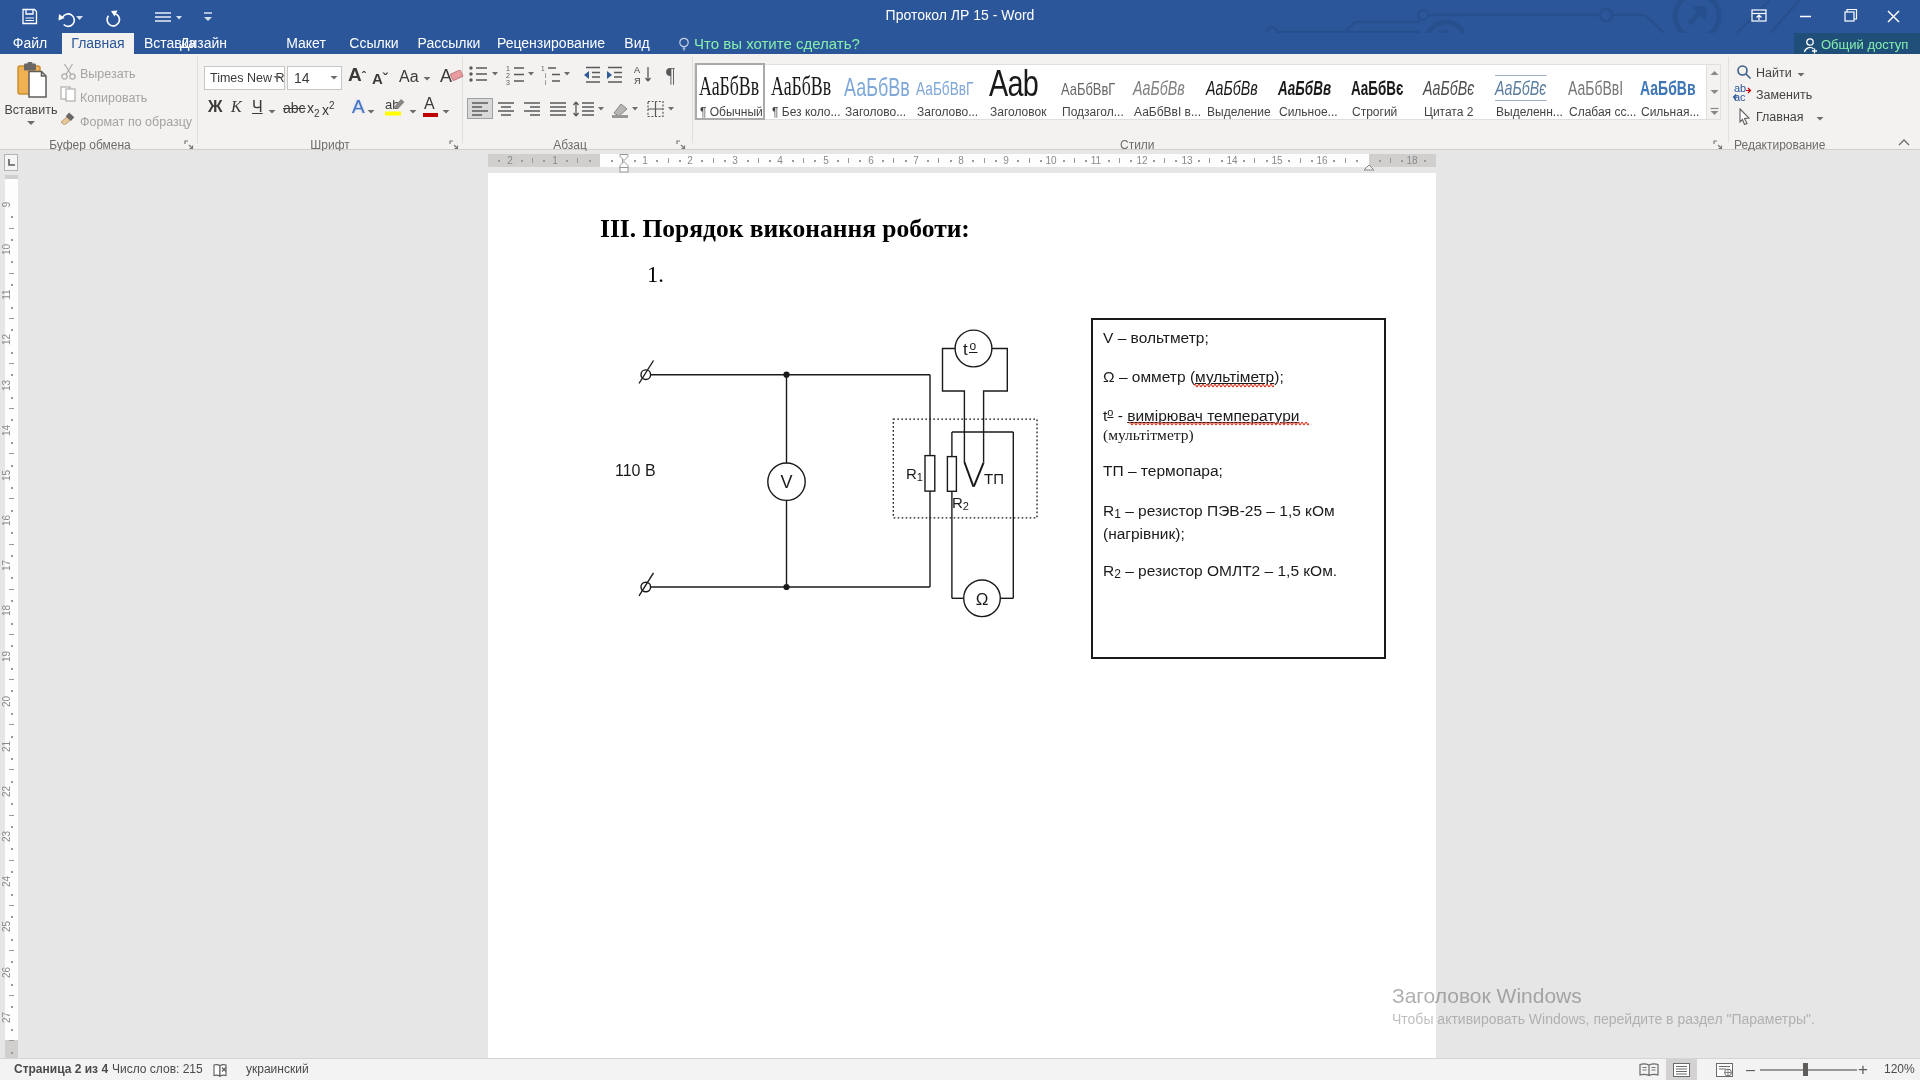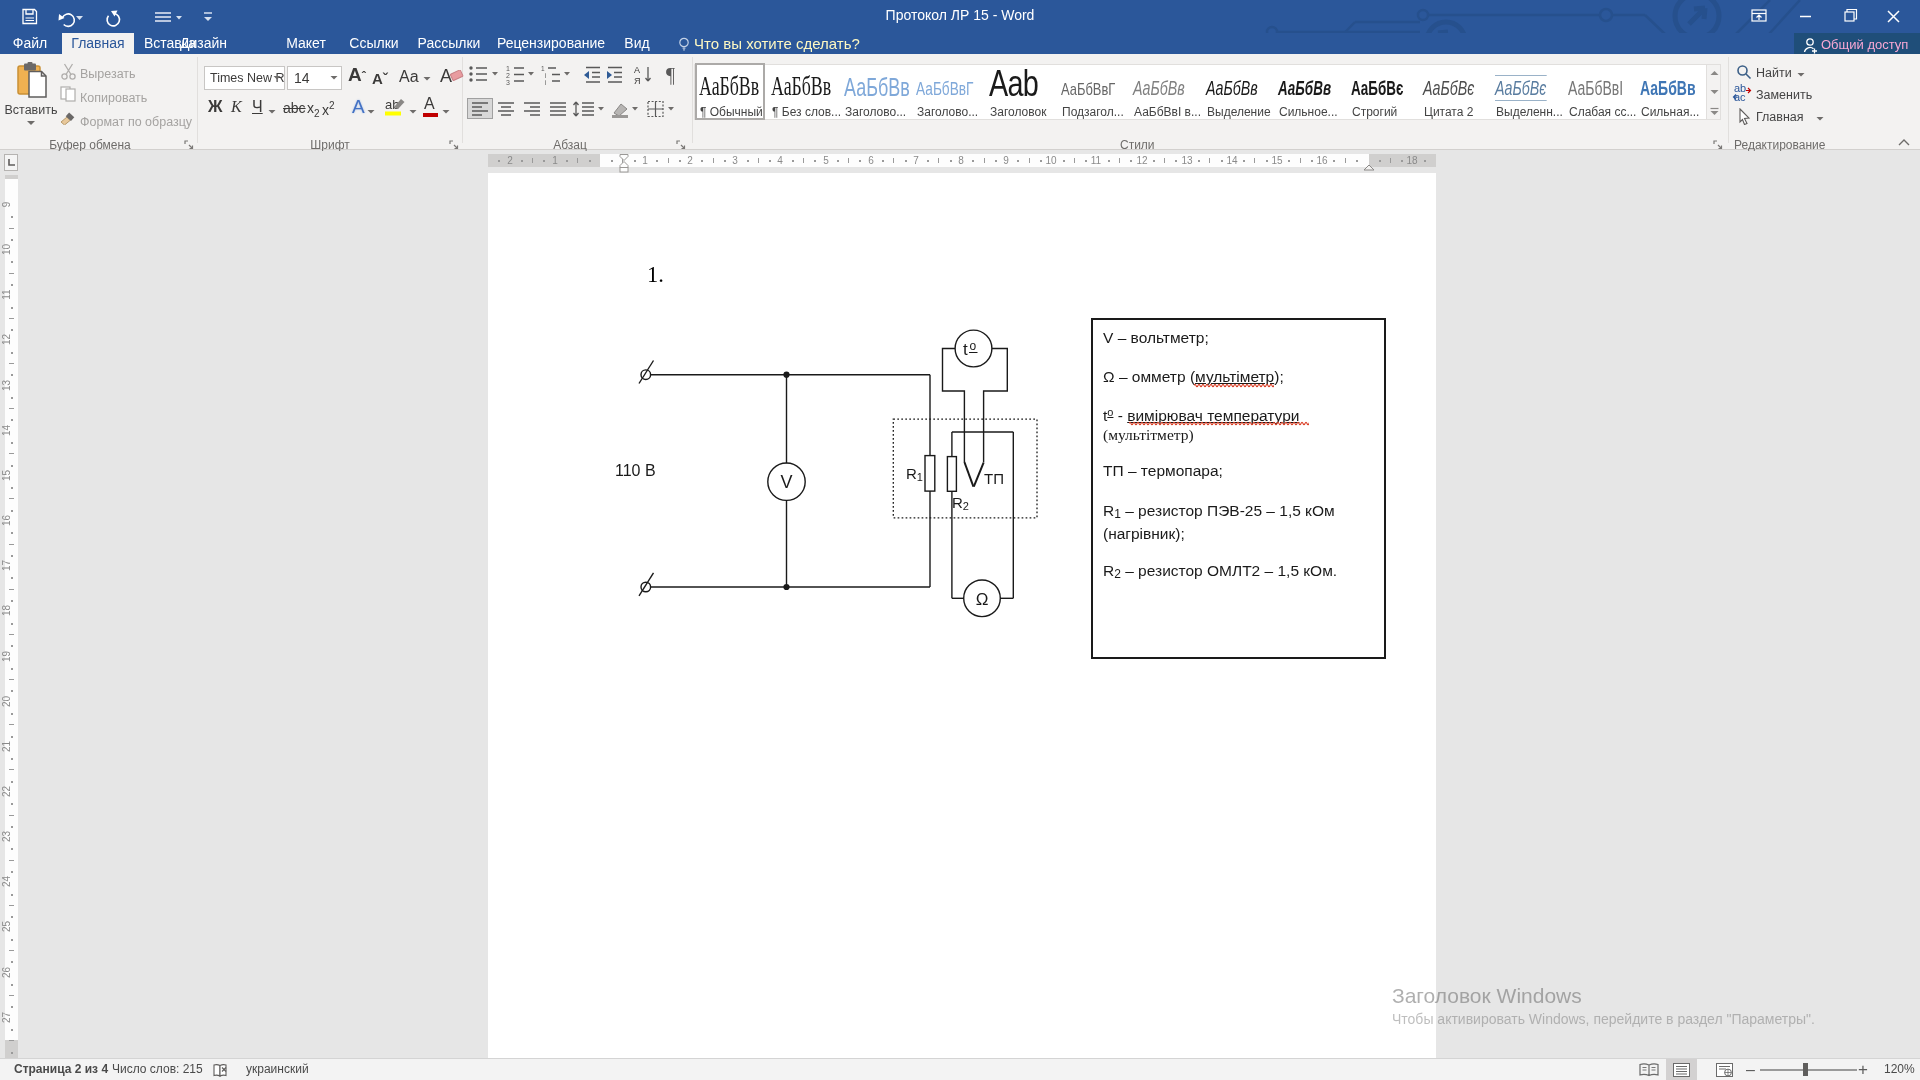--- a/index.html
+++ b/index.html
@@ -93,22 +93,22 @@
     <div class="tab" style="left:314px;width:120px;text-align:center;color:#fff">Ссылки</div>
     <div class="tab" style="left:389px;width:120px;text-align:center;color:#fff">Рассылки</div>
     <div class="tab" style="left:491px;width:120px;text-align:center;color:#fff">Рецензирование</div>
     <div class="tab" style="left:577px;width:120px;text-align:center;color:#fff">Вид</div>
     <svg class="abs" style="left:676px;top:3px;width:16px;height:16px" viewBox="0 0 16 16">
 <g stroke="#c3d1e6" stroke-width="1.2" fill="none">
 <circle cx="8" cy="6.5" r="4.2"></circle>
         <path d="M6.3 10.5 h3.4 M6.6 12.2 h2.8 M7.2 13.9 h1.6"></path>
 </g>
     </svg>
-    <div class="abs" style="left:694px;top:0;height:21px;line-height:21px;font-size:15px;color:#fef9c3;">Что вы хотите сделать?</div>
-    <div class="abs" style="left:1794px;top:0;width:126px;height:25px;background:#1f4e79;color:#f9a8d4;font-size:13px;line-height:23px;">
+    <div class="abs" style="left:694px;top:0;height:21px;line-height:21px;font-size:15px;color:#86efac;">Что вы хотите сделать?</div>
+    <div class="abs" style="left:1794px;top:0;width:126px;height:25px;background:#1f4e79;color:#86efac;font-size:13px;line-height:23px;">
       <svg class="abs" style="left:7px;top:3px;width:18px;height:18px" viewBox="0 0 18 18">
         <g stroke="#fff" stroke-width="1.3" fill="none">
           <circle cx="9" cy="6" r="3.2"></circle>
           <path d="M3.5 16 a5.5 5.5 0 0 1 9 -3.2 M11 15 h5 M13.5 12.5 v5"></path>
         </g>
       </svg>
       <span style="position:absolute;left:27px;white-space:nowrap;">Общий доступ</span>
     </div>
   </div>
 <div id="ribbon">
@@ -304,21 +304,21 @@
     <div class="card" style="left:698px;width:66px;">
       <div style="position:absolute;top:0;left:0;width:66px;height:38px;overflow:hidden;">
         <span style="position:absolute;left:1px;top:6px;white-space:nowrap;display:inline-block;transform:scaleX(0.66);transform-origin:0 0;font-family:'Liberation Serif',serif;font-size:27px;color:#1a1a1a;">АаБбВв</span>
       </div>
       <div class="cardlbl">¶ Обычный</div>
     </div>
     <div class="card" style="left:770px;width:66px;">
       <div style="position:absolute;top:0;left:0;width:66px;height:38px;overflow:hidden;">
         <span style="position:absolute;left:1px;top:6px;white-space:nowrap;display:inline-block;transform:scaleX(0.66);transform-origin:0 0;font-family:'Liberation Serif',serif;font-size:27px;color:#1a1a1a;">АаБбВв</span>
       </div>
-      <div class="cardlbl">¶ Без слов...</div>
+      <div class="cardlbl">¶ Без коло...</div>
     </div>
     <div class="card" style="left:843px;width:66px;">
       <div style="position:absolute;top:0;left:0;width:66px;height:38px;overflow:hidden;">
         <span style="position:absolute;left:1px;top:8px;white-space:nowrap;display:inline-block;transform:scaleX(0.72);transform-origin:0 0;font-size:25px;color:#7fa8d9;font-weight:300;">АаБбВв</span>
       </div>
       <div class="cardlbl">Заголово...</div>
     </div>
     <div class="card" style="left:915px;width:66px;">
       <div style="position:absolute;top:0;left:0;width:66px;height:38px;overflow:hidden;">
         <span style="position:absolute;left:1px;top:13px;white-space:nowrap;display:inline-block;transform:scaleX(0.72);transform-origin:0 0;font-size:19px;color:#7fa8d9;">АаБбВвГ</span>
@@ -598,20 +598,21 @@
     <div class="abs" style="left:11px;top:878px;width:1.5px;height:1.5px;background:#9a9a9a;"></div>
     <div class="abs" style="left:9px;top:889px;width:5px;height:1px;background:#9a9a9a;"></div>
     <div class="abs" style="left:11px;top:901px;width:1.5px;height:1.5px;background:#9a9a9a;"></div>
     <div class="abs" style="left:11px;top:923px;width:1.5px;height:1.5px;background:#9a9a9a;"></div>
     <div class="abs" style="left:4px;top:3px;width:14px;height:17px;background:#f5f5f5;border:1px solid #b5b3b1;">
       <svg style="position:absolute;left:3px;top:4px" width="8" height="8" viewBox="0 0 8 8">
         <path d="M1 0 v6 h6" stroke="#5f5d5c" stroke-width="1.6" fill="none"></path>
       </svg>
     </div>
     <div id="page">
+      <div class="abs" style="left:112px;top:41px;font-family:'Liberation Serif',serif;font-weight:bold;font-size:25.5px;color:#000;">III. Порядок виконання роботи:</div>
       <div class="abs" style="left:159px;top:89px;font-family:'Liberation Serif',serif;font-size:22.5px;color:#000;">1.</div>
       <svg class="abs" style="left:0;top:0;width:948px;height:885px" viewBox="0 0 948 885">
 <g stroke="#1a1a1a" stroke-width="1.4" fill="none">
 <line x1="163" y1="201.7" x2="442" y2="201.7"></line>
 <line x1="163" y1="414" x2="442" y2="414"></line>
 <circle cx="157.8" cy="201.7" r="4.8"></circle>
 <line x1="151" y1="210.5" x2="165.5" y2="187.5"></line>
 <circle cx="157.8" cy="414" r="4.8"></circle>
 <line x1="151" y1="422.8" x2="165.5" y2="399.8"></line>
 <line x1="298.5" y1="201.7" x2="298.5" y2="290.2"></line>

